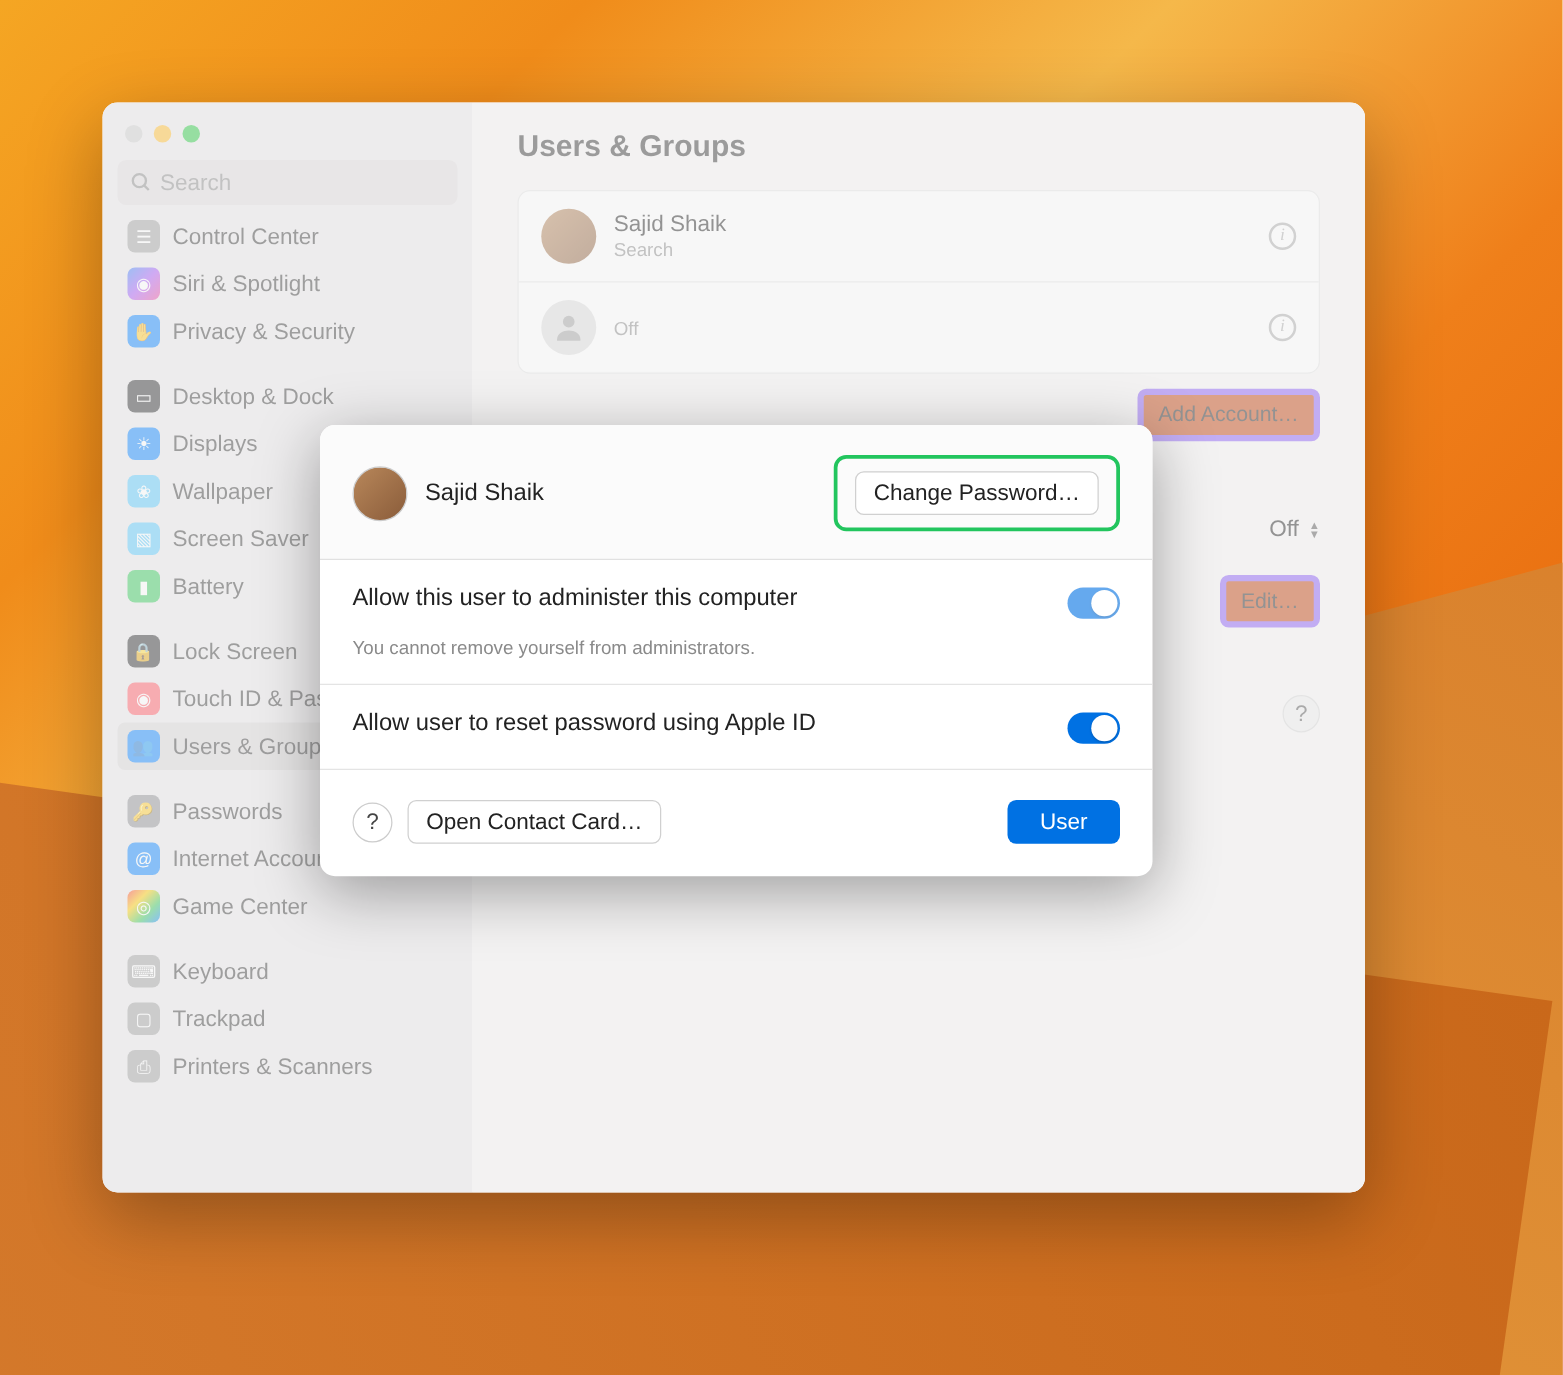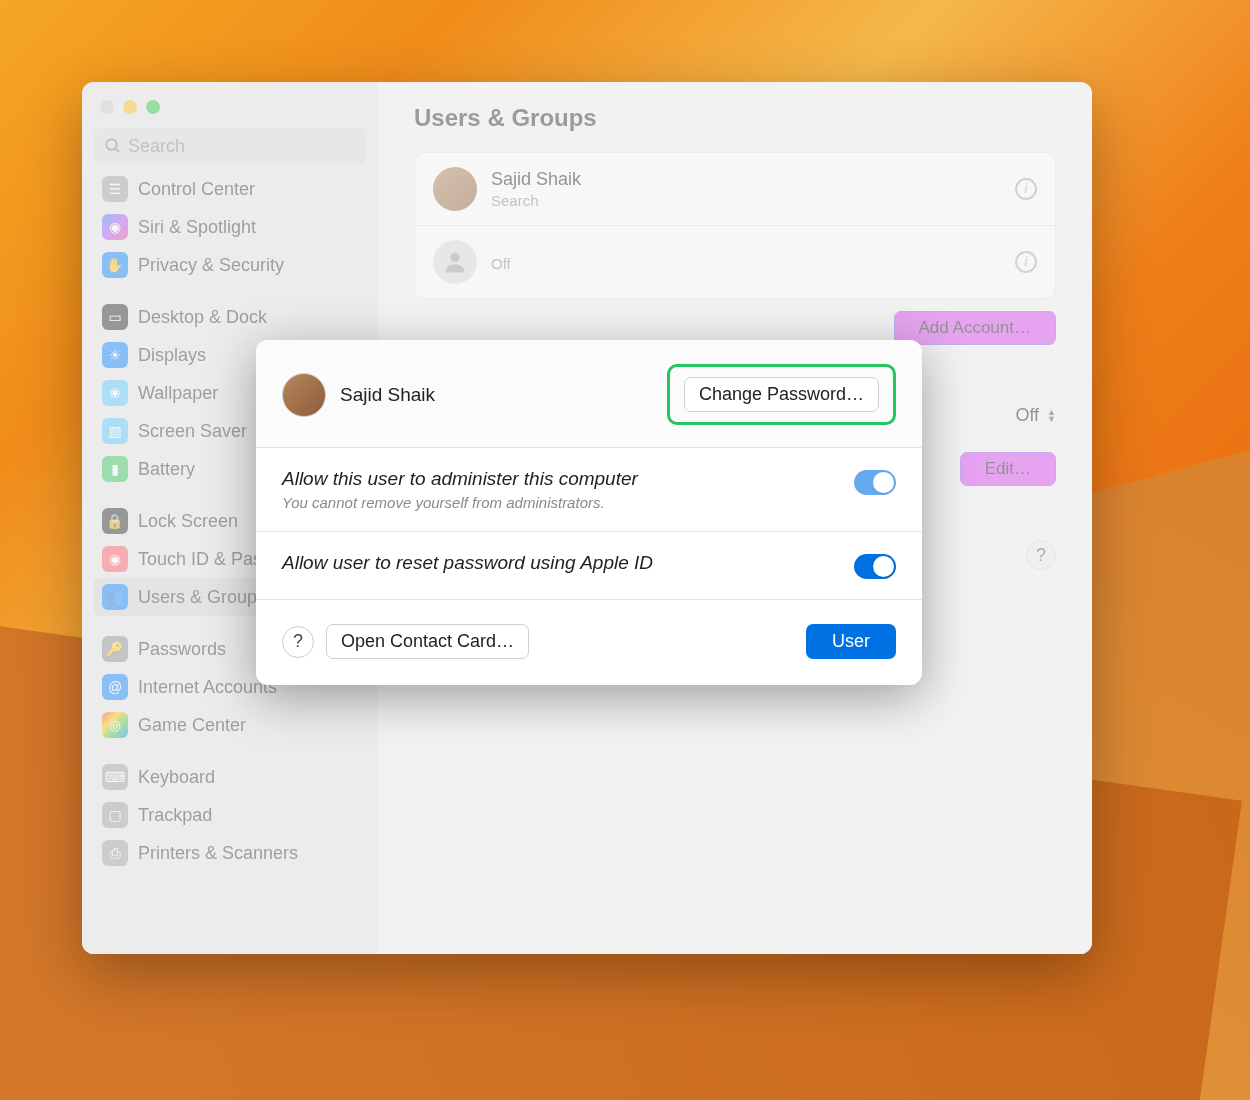--- a/index.html
+++ b/index.html
@@ -25,35 +25,35 @@
 .main { flex:1; background:#f5f4f4; padding:22px 36px; overflow:hidden; }
 .main-title { font-size:24px; font-weight:700; color:#333; margin-bottom:20px; }
 .user-card { background:#fff; border:1px solid #e4e4e4; border-radius:10px; }
 .user-row { display:flex; align-items:center; padding:14px 18px; border-bottom:1px solid #e4e4e4; }
 .user-row:last-child{border-bottom:none;}
 .avatar { width:44px; height:44px; border-radius:50%; background:#dcdcdc; display:flex; align-items:center; justify-content:center; flex-shrink:0; margin-right:14px; }
 .user-info { flex:1; }
 .user-name { font-size:18px; color:#222; }
 .user-role { font-size:15px; color:#8a8a8a; margin-top:2px; }
 .add-row { display:flex; justify-content:flex-end; margin-top:12px; }
-.btn { background:#d946ef; border:1px solid #8b5cf6; border-radius:7px; padding:6px 24px; font-size:17px; color:#222; cursor:pointer; }
+.btn { background:#c2410c; border:5px solid #8b5cf6; border-radius:7px; padding:6px 12px; font-size:17px; color:#222; cursor:pointer; }
 .setting-row { display:flex; align-items:center; margin-top:46px; }
 .setting-row .lbl { flex:1; font-size:18px; color:#222; }
 .val { font-size:18px; color:#222; margin-right:8px; }
 .help-btn { width:30px; height:30px; border-radius:50%; background:#eee; border:1px solid #d6d6d6; margin-top:54px; margin-left:auto; display:block; font-size:18px; color:#555; }
 .modal { position:absolute; top:340px; left:256px; width:666px; background:#fff; border-radius:12px; box-shadow:0 12px 50px rgba(0,0,0,0.35); z-index:20; overflow:hidden; }
 .mod-user { display:flex; align-items:center; padding:24px 26px 22px; border-bottom:1px solid #e1e1e1; background:#fbfbfb; }
 .mod-avatar { width:44px; height:44px; border-radius:50%; background:linear-gradient(135deg,#b8875a,#8a5c3a); margin-right:14px; flex-shrink:0; border:1px solid #ccc; }
 .mod-username { font-size:19px; color:#222; flex:1; }
 .highlight { border:3px solid #22c55e; border-radius:10px; padding:10px 14px; margin-left:auto; }
 .cp-btn { background:#fff; border:1px solid #d0d0d0; border-radius:7px; padding:6px 14px; font-size:18px; color:#222; cursor:pointer; }
 .mod-row { padding:20px 26px; border-bottom:1px solid #e4e4e4; display:flex; align-items:flex-start; }
-.mod-row .txt { flex:1;font-style:italic; }
+.mod-row .txt { flex:1; }
 .mod-row .tl { font-size:19px; color:#222; }
-.mod-row .sub { font-size:15px; color:#8a8a8a; margin-top:4px; }
+.mod-row .sub { font-size:15px; color:#8a8a8a; margin-top:20px; }
 .toggle { width:42px; height:25px; border-radius:13px; background:#0071e3; position:relative; margin-top:2px; cursor:pointer; }
 .toggle::after { content:""; position:absolute; width:21px; height:21px; background:#fff; border-radius:50%; top:2px; right:2px; box-shadow:0 1px 2px rgba(0,0,0,0.2); }
 .toggle.dim { opacity:0.6; }
 .mod-foot { display:flex; align-items:center; padding:24px 26px 26px; gap:12px; }
 .help-sm { width:32px; height:32px; border-radius:50%; border:1px solid #ccc; background:#fff; font-size:18px; color:#444; }
 .done-btn { margin-left:auto; background:#0071e3; color:#fff; border:none; border-radius:7px; padding:7px 26px; font-size:18px; cursor:pointer; }
 svg{display:block;}
 .info-ico{width:22px;height:22px;border:2px solid #aaa;border-radius:50%;display:flex;align-items:center;justify-content:center;font-size:14px;color:#aaa;font-style:italic;font-family:serif;}
 .updown{display:flex;flex-direction:column;font-size:9px;color:#555;line-height:7px;}
 </style>

